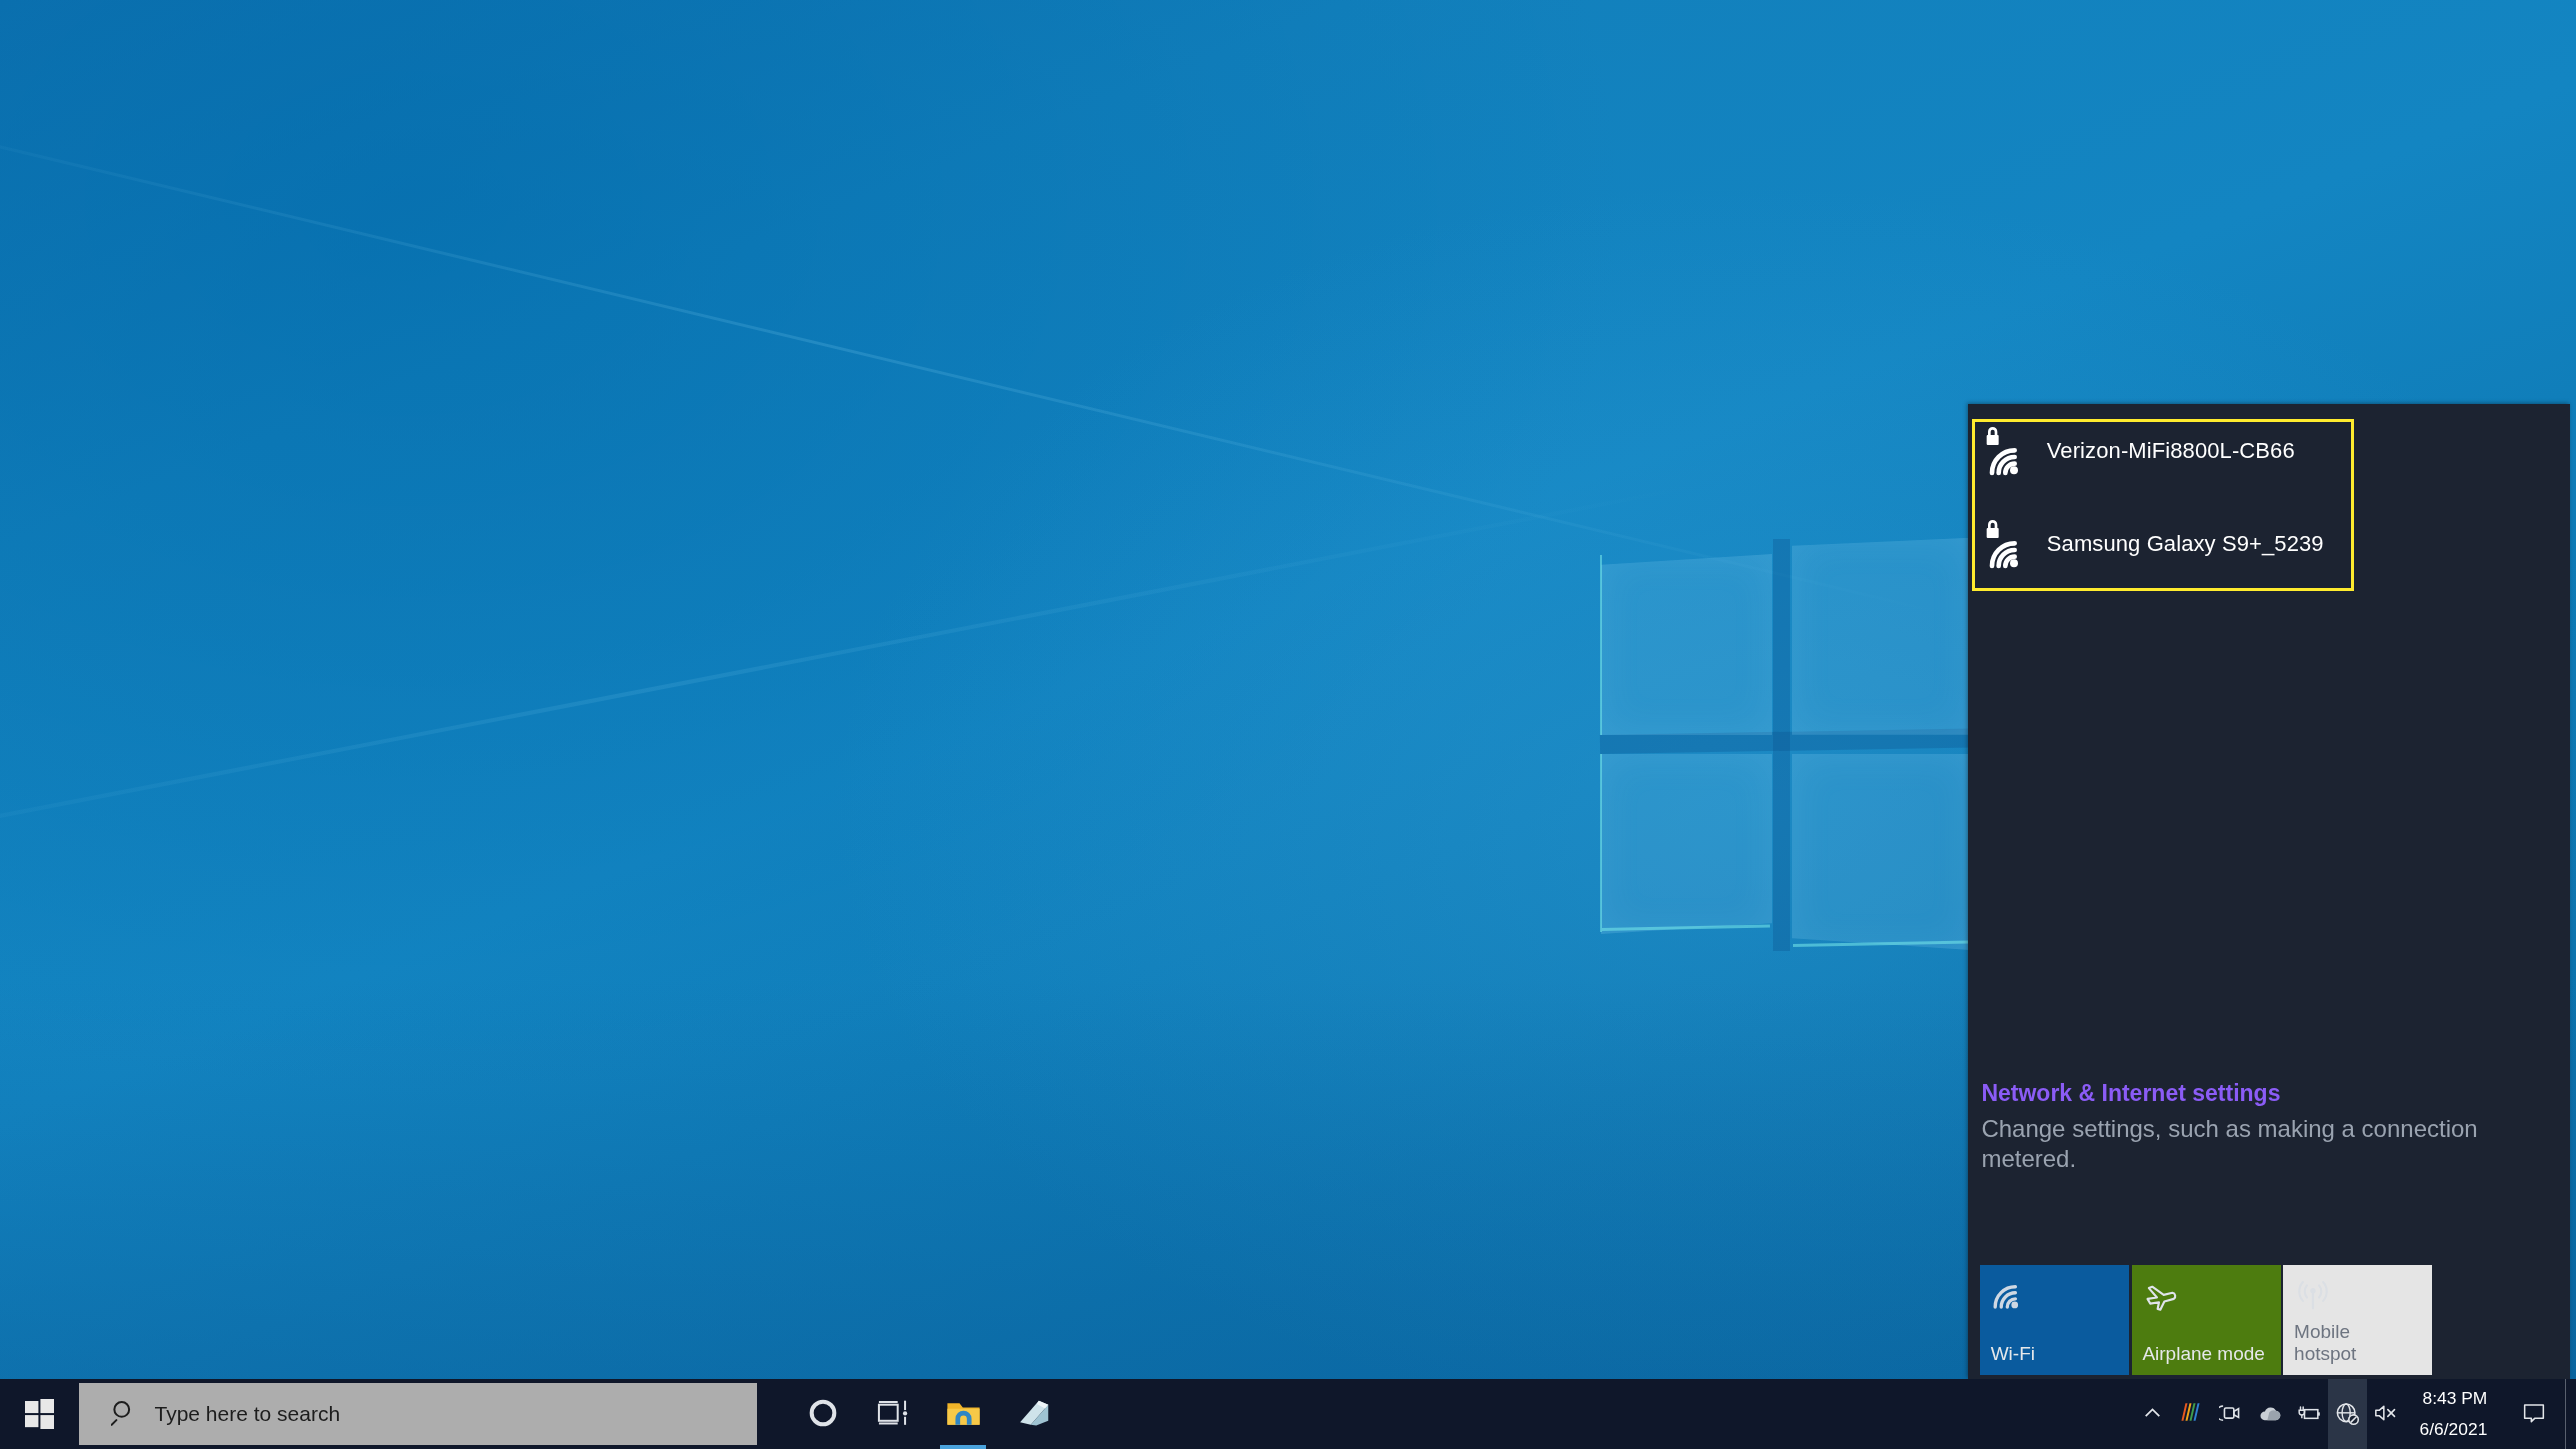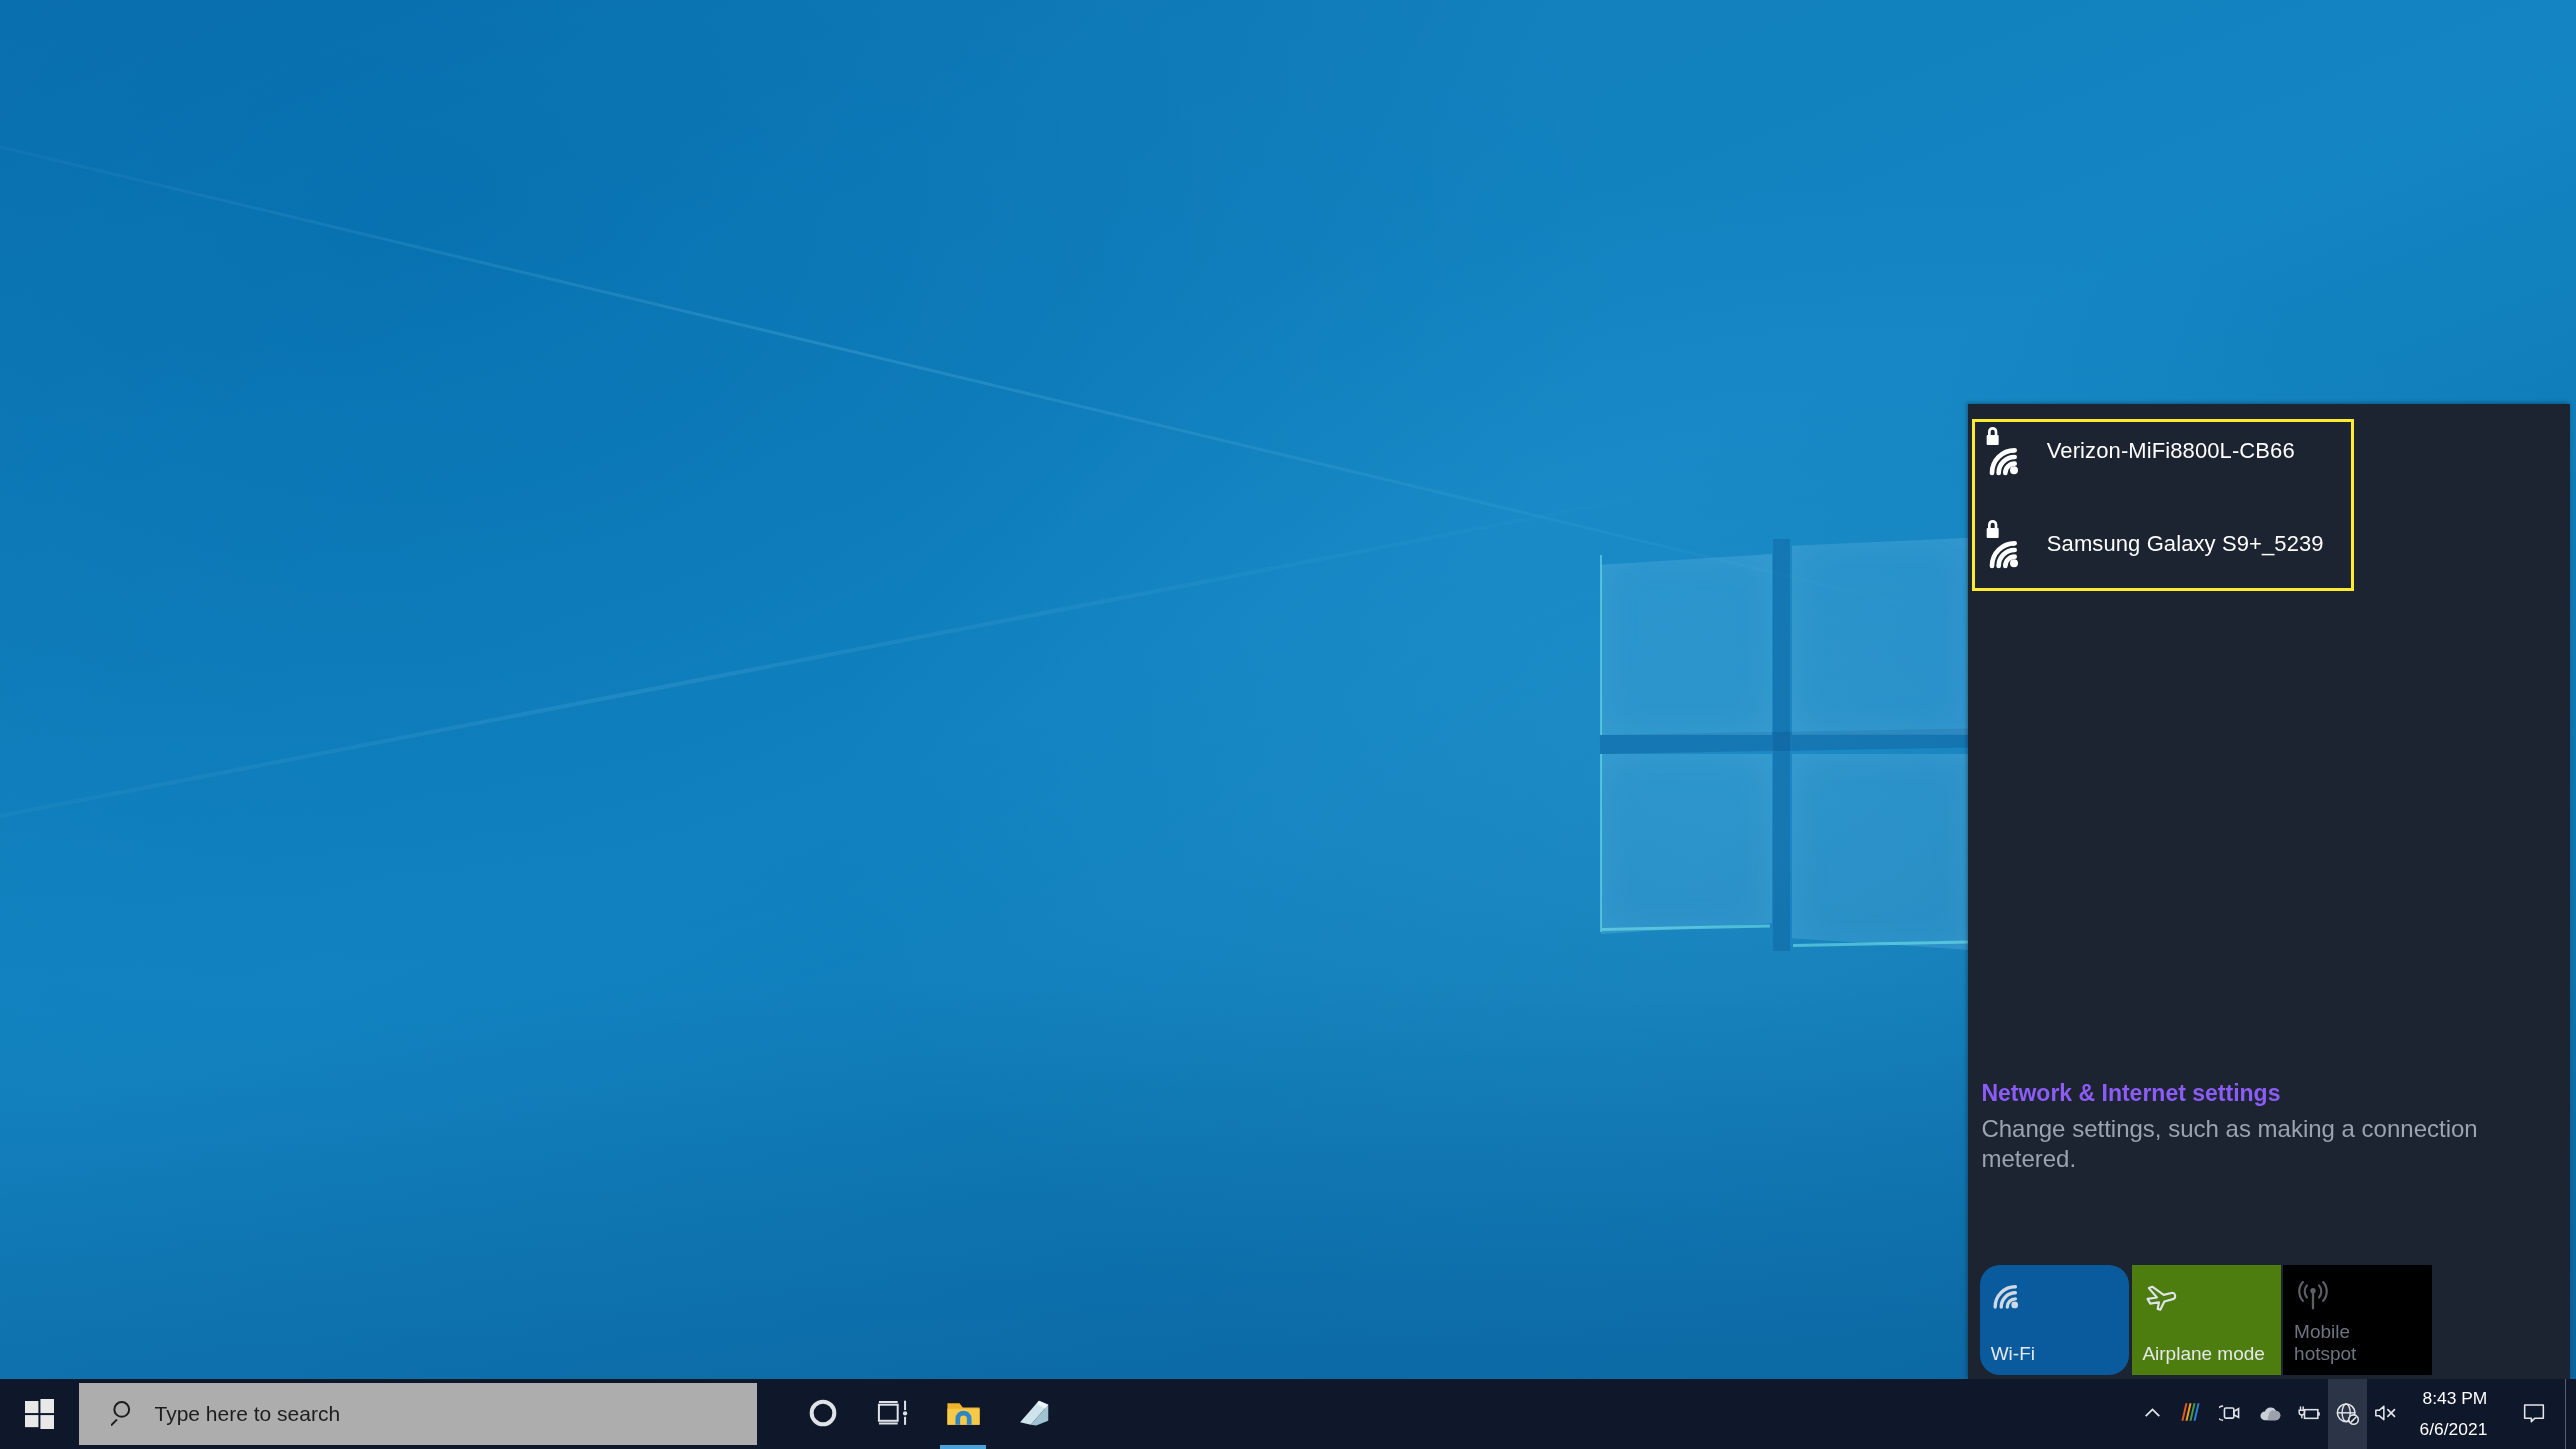--- a/index.html
+++ b/index.html
@@ -77,22 +77,22 @@
   #quick-actions{
     position:absolute; left:12px; bottom:4px; width:590px; height:110px;
     display:flex; gap:2.7px;
   }
   .qa-tile{
     position:relative; width:149px; height:110px;
     background:#4d7c0f; padding:14.8px 10.7px 0 10.7px;
     display:flex; flex-direction:column; justify-content:space-between;
     cursor:default;
   }
-  .qa-tile.active{ background:#0a5b9e;border-radius:20px; }
-  .qa-tile.disabled{ background:#000000; }
+  .qa-tile.active{ background:#0a5b9e; }
+  .qa-tile.disabled{ background:#e5e5e5; }
   .qa-icon{ height:39px; display:flex; align-items:flex-start; }
   .qa-label{ font-size:19px; color:#e6e8ea; line-height:1.14; padding-bottom:10.7px; white-space:pre-line; }
   .qa-tile.disabled .qa-label{ color:#6d7480; }
   .qa-tile.disabled .qa-icon svg{ opacity:.45; }
 
   
   #taskbar{
     position:absolute; left:0; bottom:0; width:2576px; height:70px;
     background:#0f172a; display:flex; align-items:center;
   }

